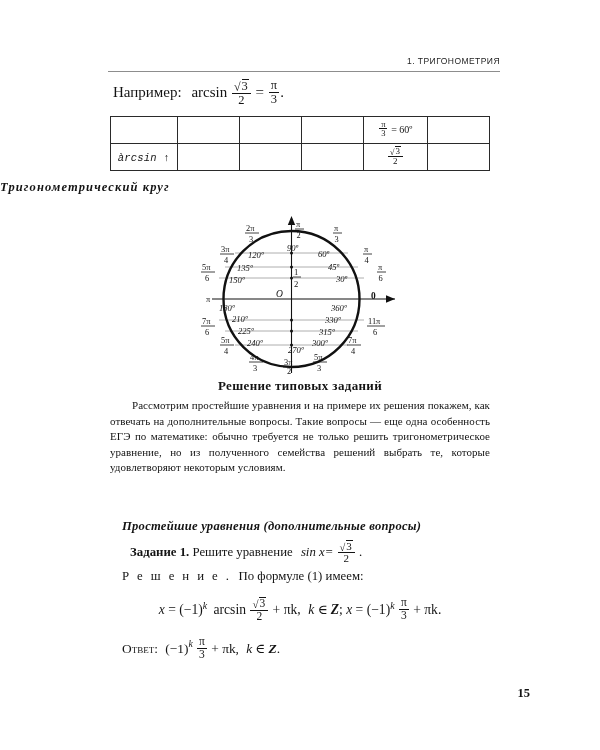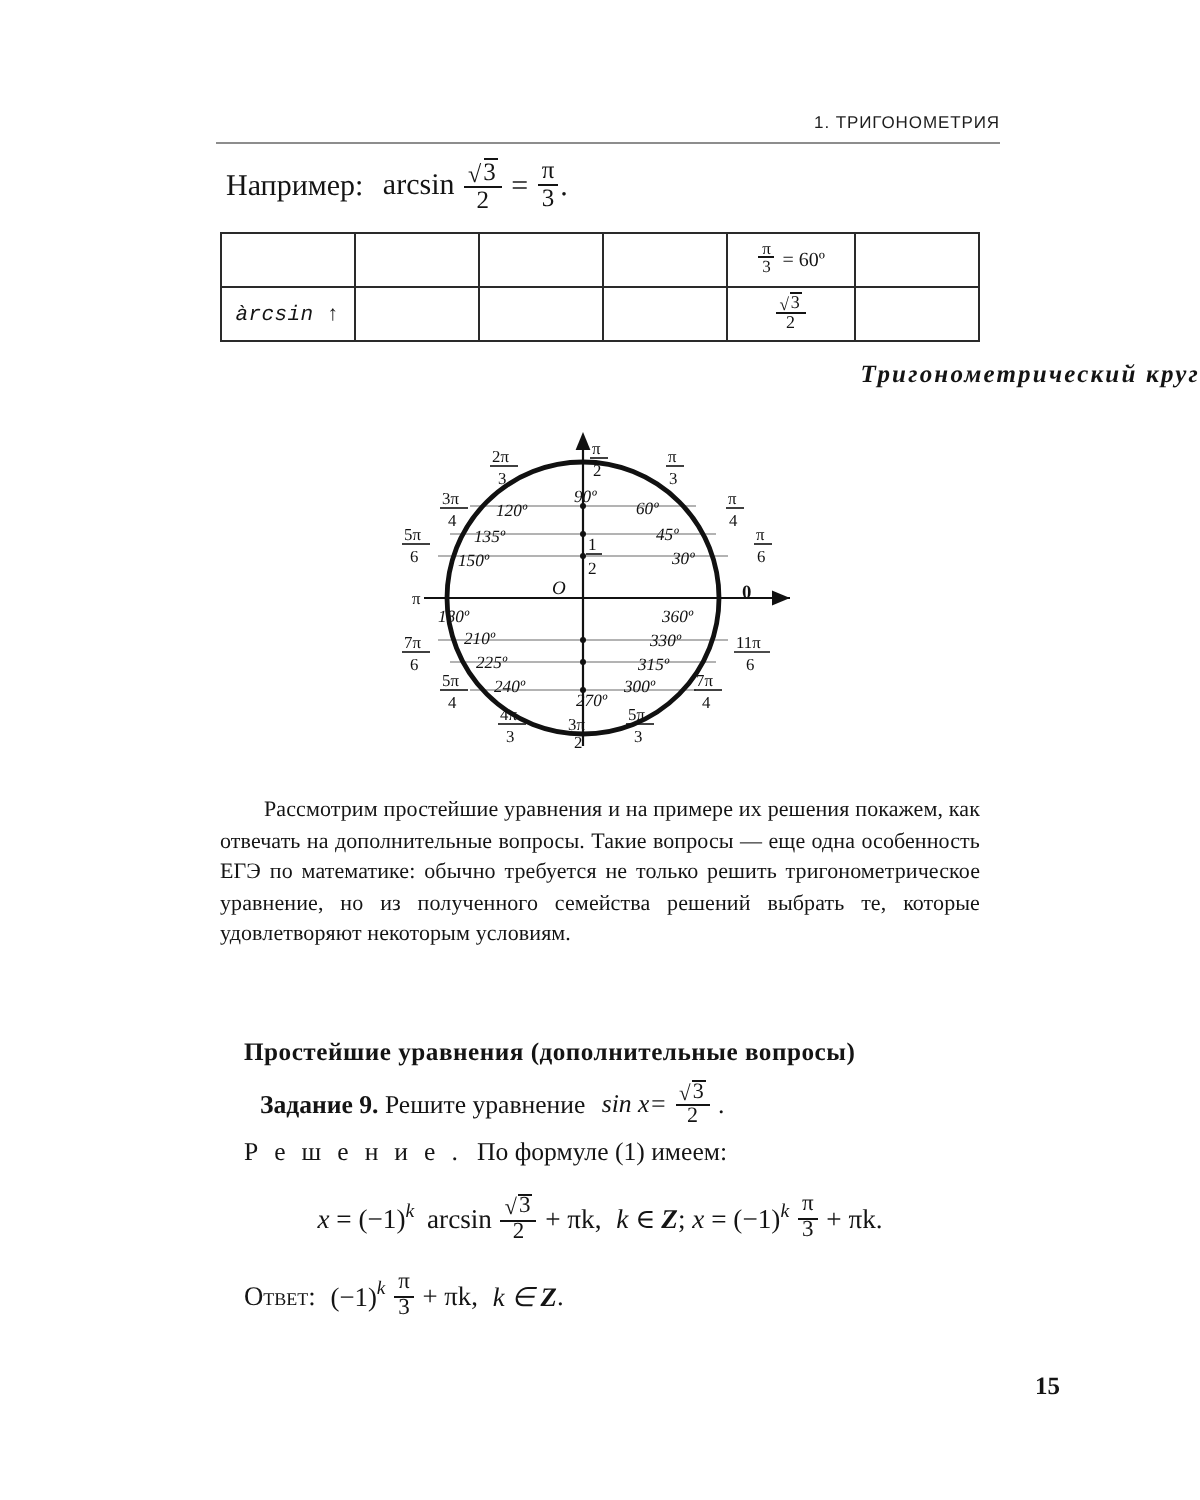--- a/index.html
+++ b/index.html
@@ -103,21 +103,21 @@
   }
   .tbl .frac { font-size: 8.5px; }
   .tbl .rowdeg { font-size: 10px; text-align: right; }
 
   
   .fig-title {
     position: absolute;
     left: 0;
     top: 180px;
     width: 600px;
-    text-align: right;
+    text-align: left;
     font-size: 12.5px;
     font-weight: bold;
     font-style: italic;
     letter-spacing: 1.1px;
   }
   .circle-wrap {
     position: absolute;
     left: 188px;
     top: 198px;
     width: 224px;
@@ -151,20 +151,21 @@
     hyphens: manual;
   }
 
   
   .sub-head {
     position: absolute;
     left: 122px;
     top: 519px;
     font-size: 12.6px;
     font-weight: bold;
+    font-style: italic;
     letter-spacing: .25px;
   }
 
   
   .task-line {
     position: absolute;
     left: 130px;
     top: 541px;
     font-size: 12.8px;
     white-space: nowrap;
@@ -194,21 +195,20 @@
   .display-formula .frac { font-size: 11.5px; }
   .sup { font-size: .72em; vertical-align: super; font-style: italic; }
   .bb { font-weight: bold; font-style: italic; }
 
   .answer-line {
     position: absolute;
     left: 122px;
     top: 637px;
     font-size: 13.4px;
     white-space: nowrap;
-    font-family: Liberation Serif, serif;
   }
   .answer-line .frac { font-size: 11.5px; }
   .smallcaps { font-variant: small-caps; }
 
   
   .folio {
     position: absolute;
     left: 0;
     top: 686px;
     width: 490px;
@@ -411,27 +411,28 @@
 
         <g>
           <text x="106" y="77" font-size="8.6">1</text>
           <line x1="105" y1="79" x2="113" y2="79" stroke="#111" stroke-width="0.8"></line>
           <text x="106" y="89" font-size="8.6">2</text>
         </g>
       </g>
     </svg>
   </div>
 
+  <div class="sec-head">Решение типовых заданий</div>
 
   <div class="para">Рассмотрим простейшие уравнения и на примере их решения покажем, как отвечать на дополнительные вопросы. Такие вопросы — еще одна особенность ЕГЭ по математике: обычно требуется не только решить тригонометрическое уравнение, но из полученного семейства решений выбрать те, которые удовлетворяют некоторым условиям.</div>
 
   <div class="sub-head">Простейшие уравнения (дополнительные вопросы)</div>
 
   <div class="task-line">
-    <b>Задание 9.</b>
+    <b>Задание 1.</b>
     <span>Решите уравнение</span>
     <span class="ital" style="margin-left:5px">sin x=</span>
     <span class="frac">
       <span class="num"><span class="radsign">√</span><span class="sqrt">3</span></span>
       <span class="den">2</span>
     </span>
     <span>.</span>
   </div>
 
   <div class="solution-line">

